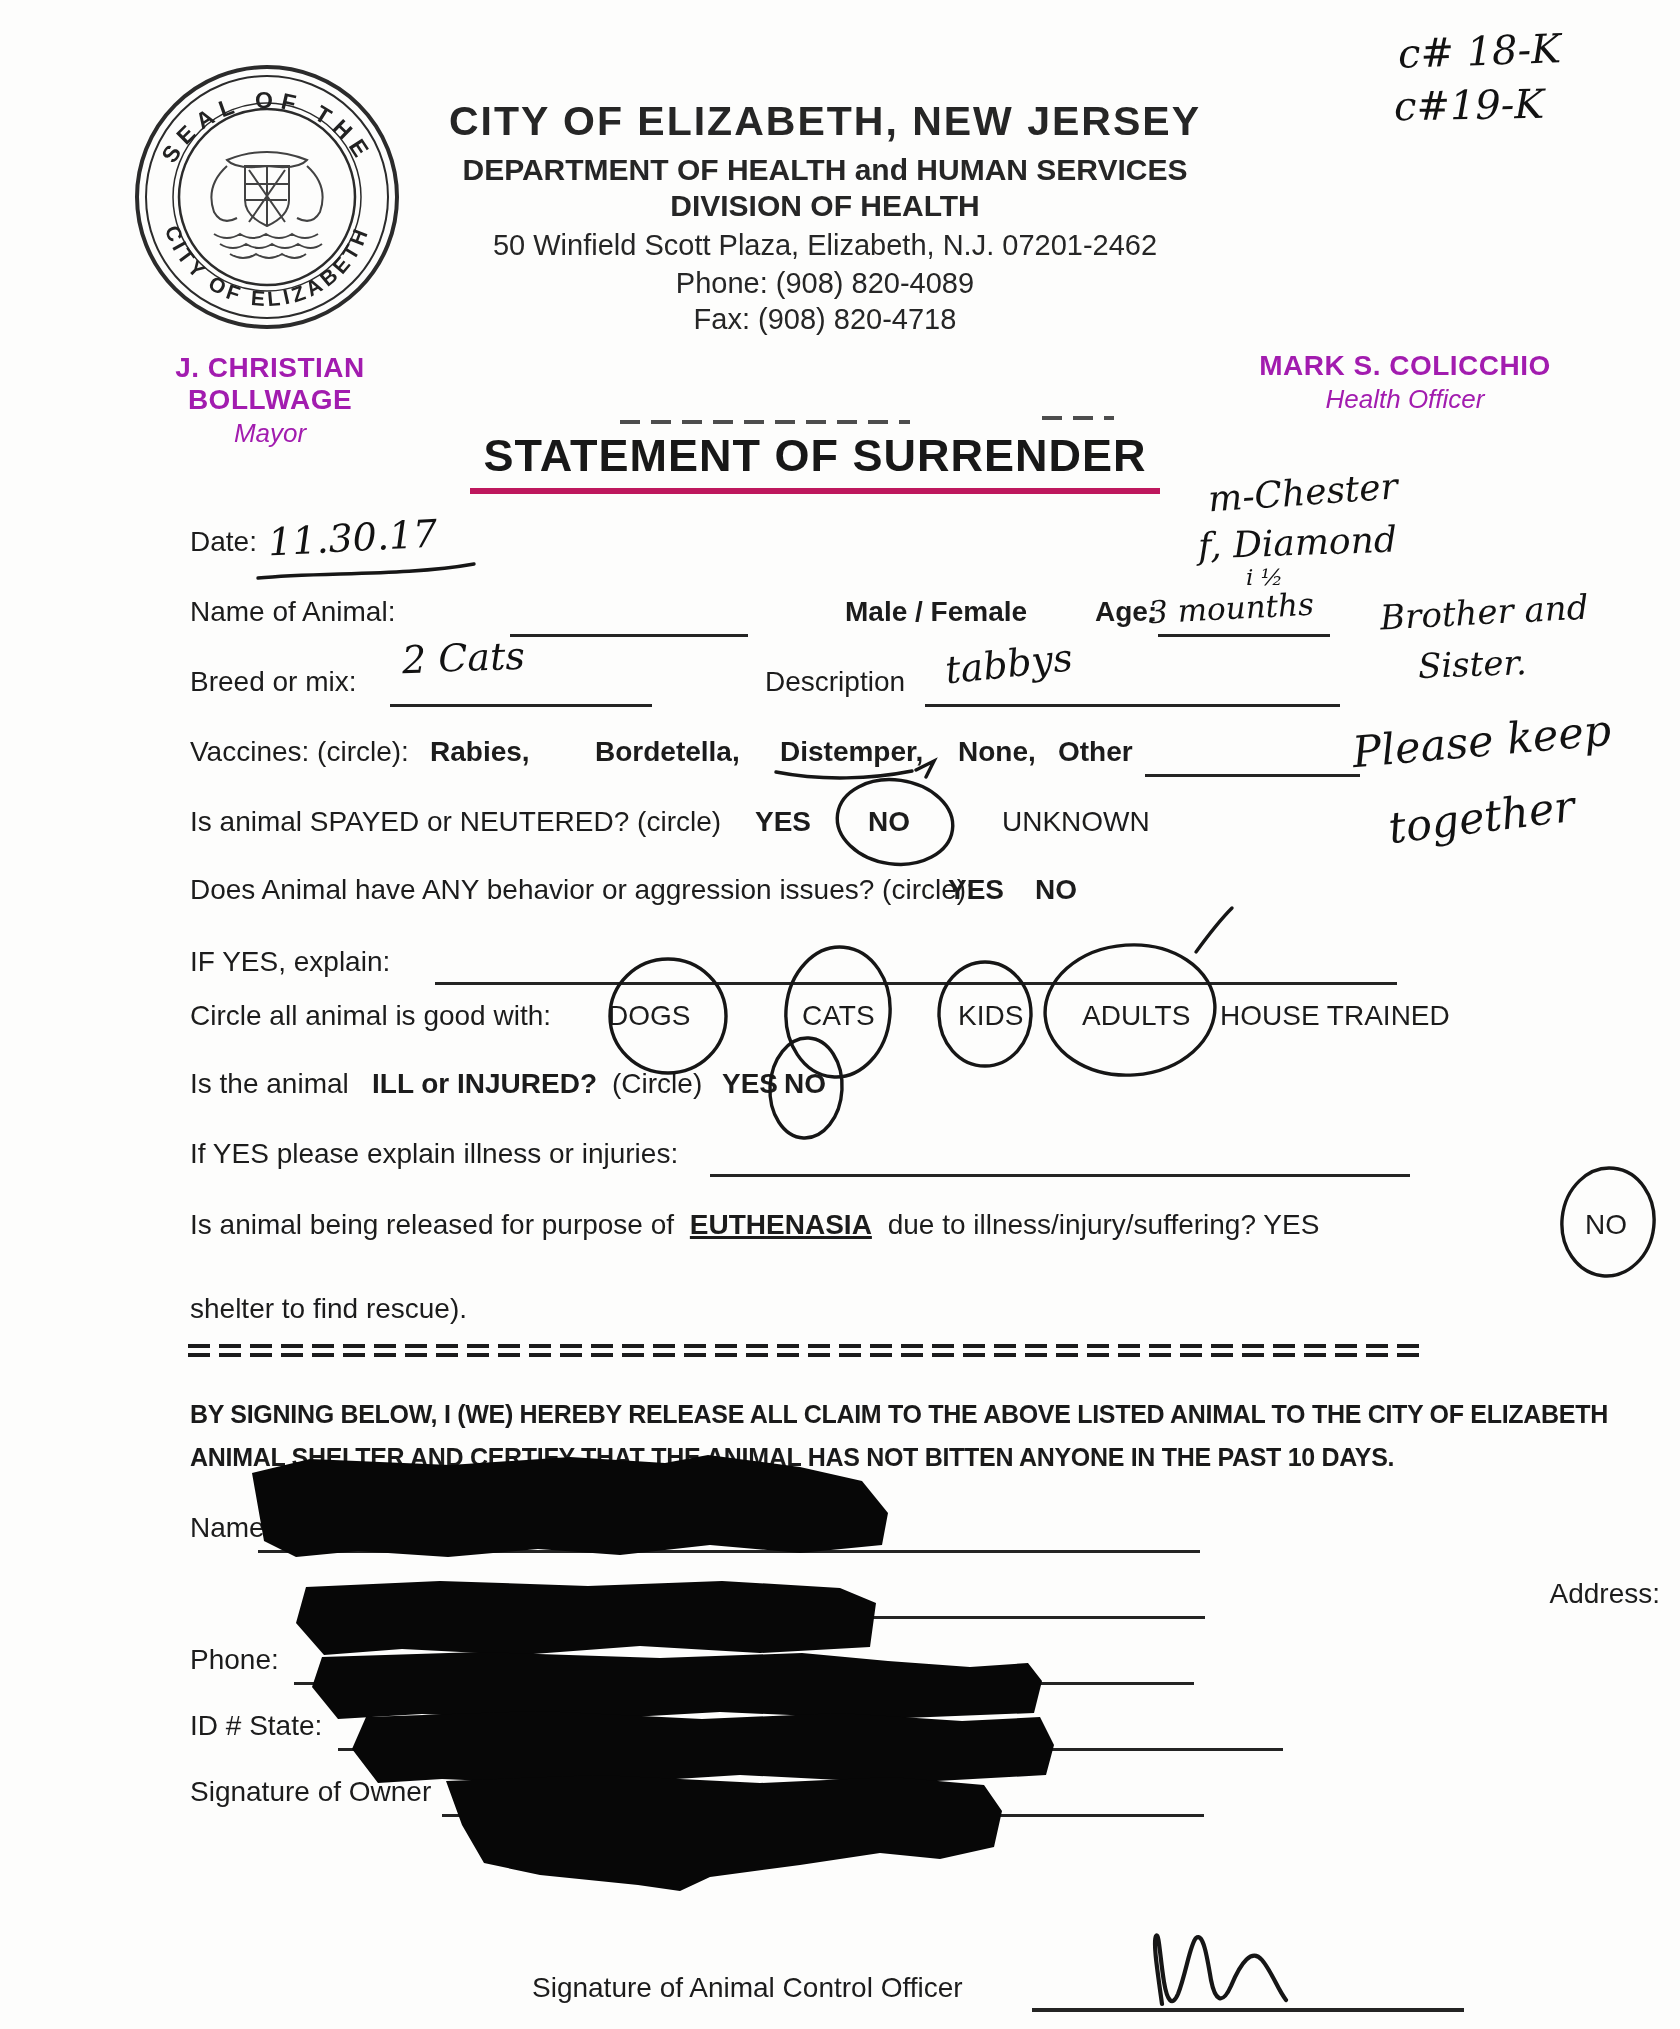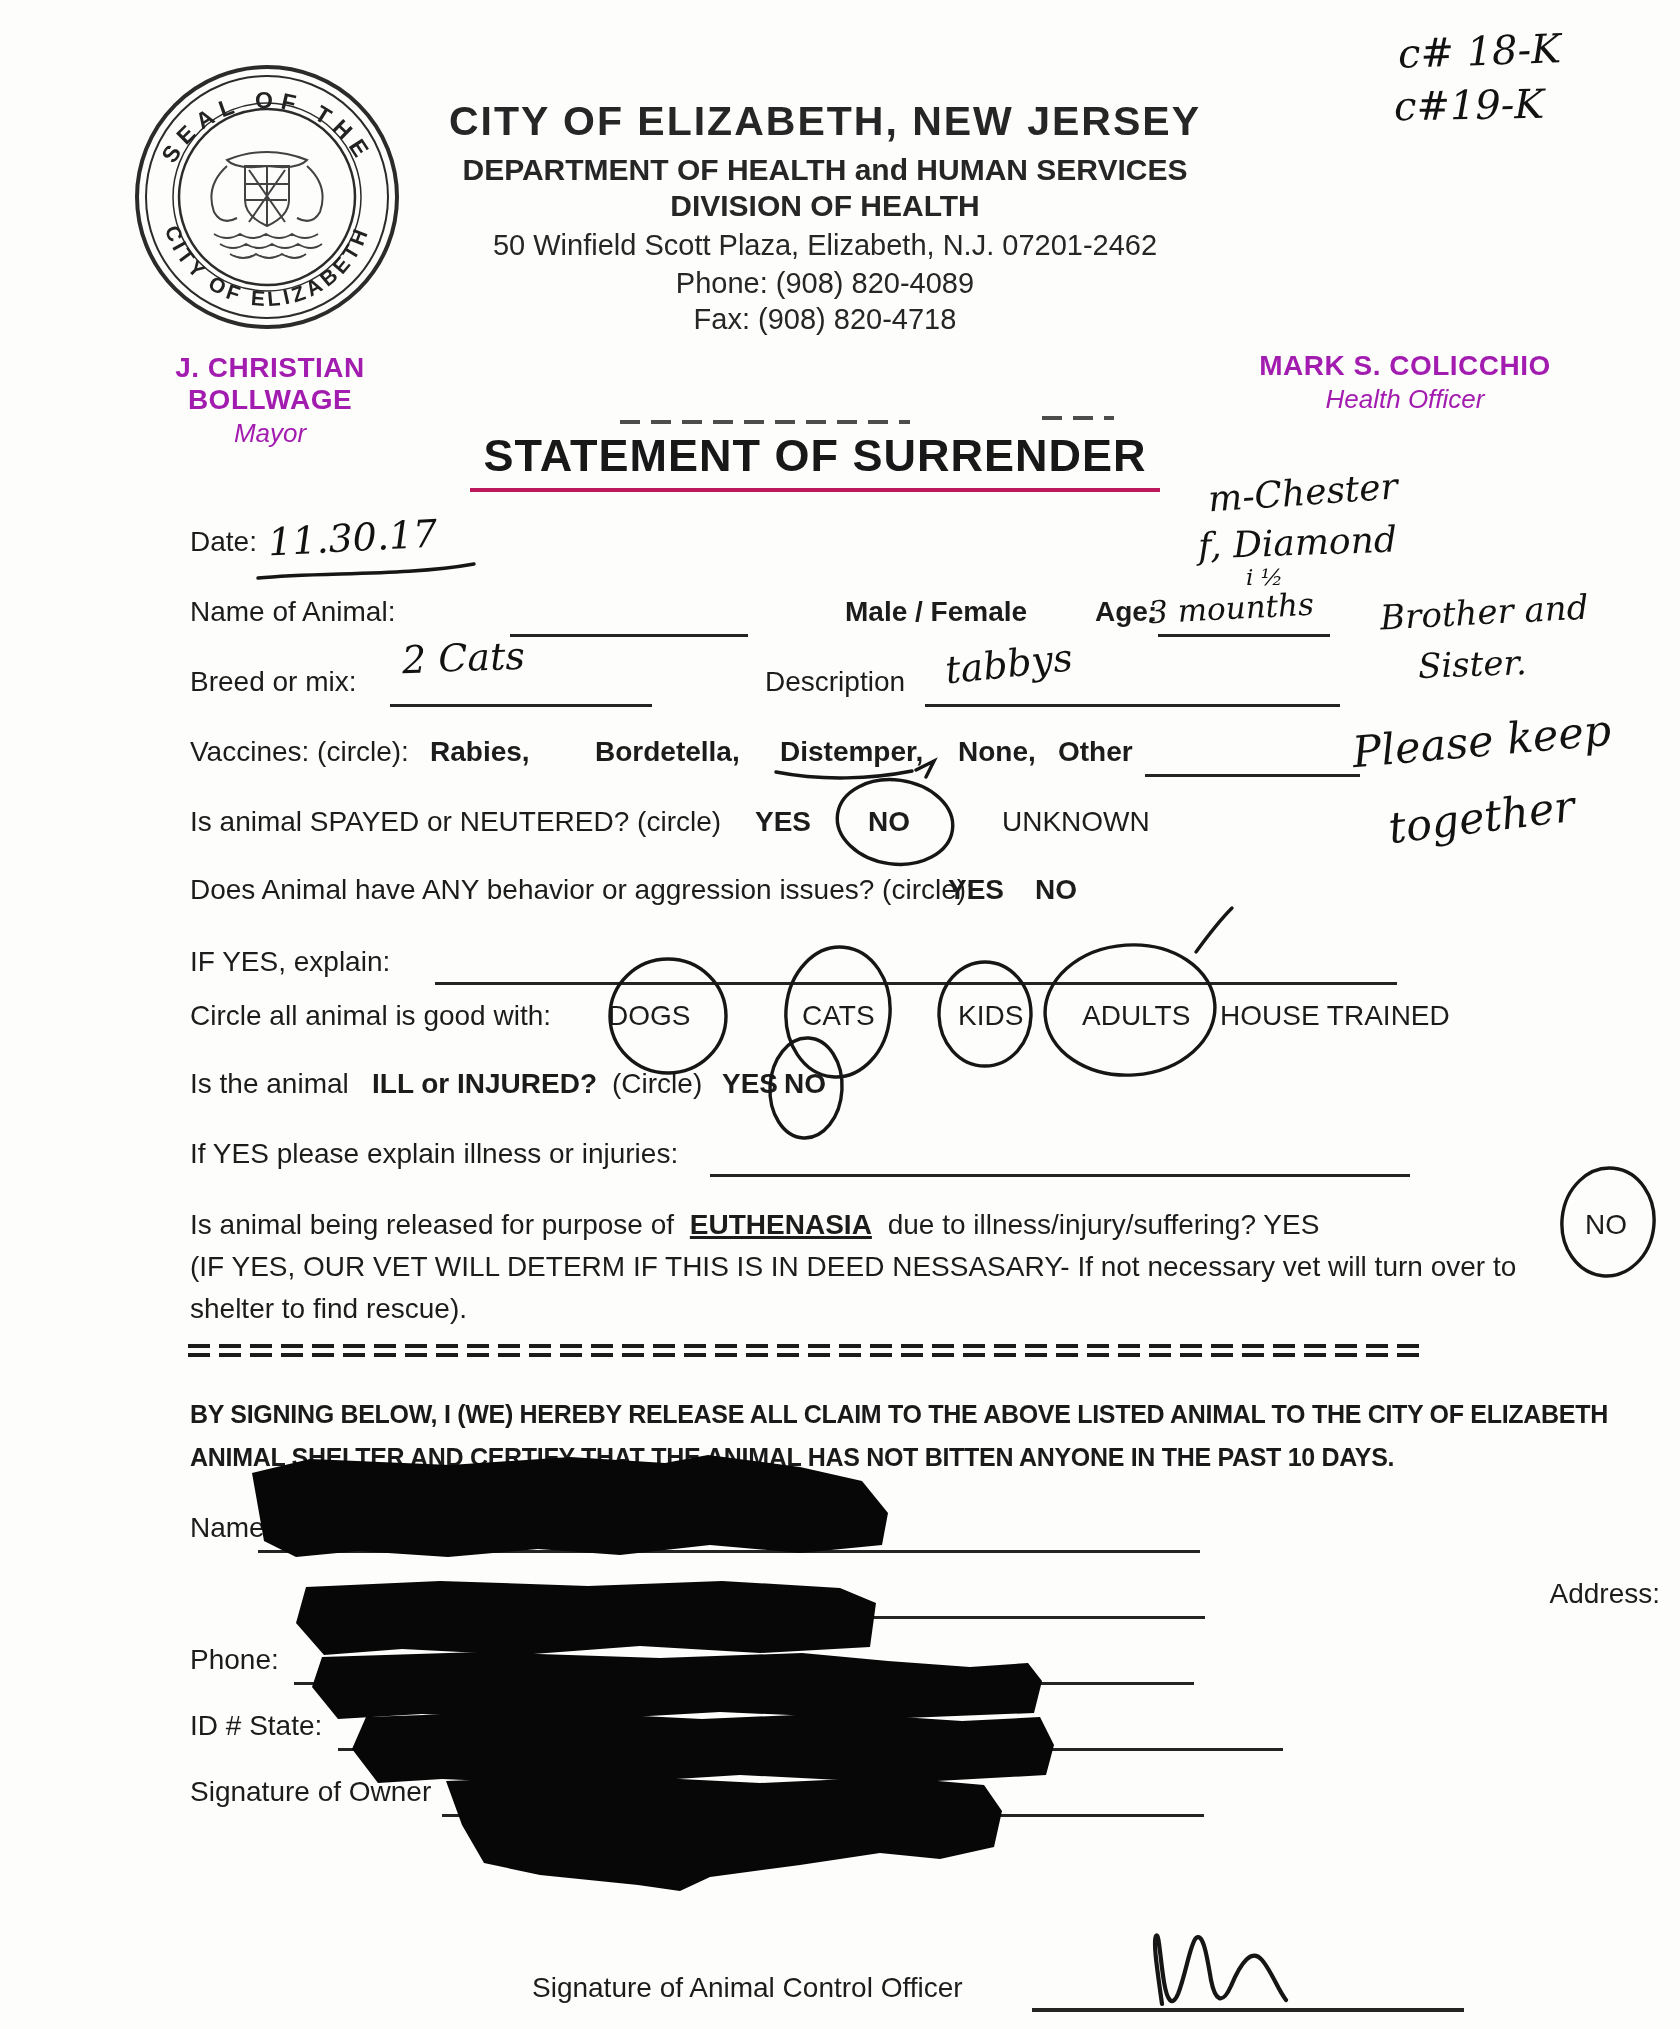--- a/index.html
+++ b/index.html
@@ -15,21 +15,21 @@
   .hdr .l2{font-size:30px;font-weight:bold;margin-top:8px;}
   .hdr .l3{font-size:30px;font-weight:bold;margin-top:2px;}
   .hdr .l4{font-size:29px;margin-top:6px;}
   .hdr .l5{font-size:29px;margin-top:5px;}
   .hdr .l6{font-size:29px;margin-top:3px;}
   .official{position:absolute;text-align:center;color:#a21caf;}
   .official .nm{font-size:28px;font-weight:600;letter-spacing:.5px;}
   .official .tt{font-size:26px;font-style:italic;margin-top:2px;}
   .title-wrap{position:absolute;left:345px;top:430px;width:940px;text-align:center;}
   .title-wrap span{display:inline-block;font-size:45px;font-weight:bold;letter-spacing:1px;
-        border-bottom:4px solid #be185d;padding:0 14px 6px 14px;color:#181818;}
+        border-bottom:6px solid #be185d;padding:0 14px 6px 14px;color:#181818;}
   .dash{position:absolute;height:4px;background:repeating-linear-gradient(90deg,#4d4d4d 0 20px,transparent 20px 31px);}
   .divider{position:absolute;left:188px;top:1344px;width:1240px;height:13px;
     background:repeating-linear-gradient(90deg,#1b1b1b 0 22px,transparent 22px 31px) top/100% 4px no-repeat,
                repeating-linear-gradient(90deg,#1b1b1b 0 22px,transparent 22px 31px) bottom/100% 4px no-repeat;}
   .release{position:absolute;left:190px;font-size:25px;font-weight:bold;letter-spacing:-0.3px;color:#1a1a1a;white-space:nowrap;}
   .marks{position:absolute;left:0;top:0;pointer-events:none;}
   .redact{position:absolute;left:240px;top:1455px;pointer-events:none;}
   .euth-line{line-height:41px;}
 </style>
 </head>
@@ -174,21 +174,20 @@
     <span>If YES please explain illness or injuries:</span>
     <span class="uline" style="left:520px;top:36px;width:700px;"></span>
   </div>
 
   <div class="row euth-line" style="top:1204px;width:1470px;height:48px;">
     <span>Is animal being released for purpose of</span>
     <span class="b" style="text-decoration:underline;text-decoration-thickness:3px;margin:0 8px;">EUTHENASIA</span>
     <span>due to illness/injury/suffering? YES</span>
     <span class="abs" style="left:1395px;">NO</span>
   </div>
-  <div class="row euth-line" style="top:1246px;">(IF YES, OUR VET WILL DETERM IF THIS IS IN DEED NESSASARY- If not necessary vet will turn over to</div>
   <div class="row euth-line" style="top:1288px;">shelter to find rescue).</div>
 
   <div class="divider"></div>
 
   <div class="release" style="top:1400px;">BY SIGNING BELOW, I (WE) HEREBY RELEASE ALL CLAIM TO THE ABOVE LISTED ANIMAL TO THE CITY OF ELIZABETH</div>
   <div class="release" style="top:1443px;">ANIMAL SHELTER AND CERTIFY THAT THE ANIMAL HAS NOT BITTEN ANYONE IN THE PAST 10 DAYS.</div>
 
   <div class="row" style="top:1512px;width:1470px;height:48px;">
     <span>Name:</span>
     <span class="uline" style="left:68px;top:38px;width:942px;"></span>

